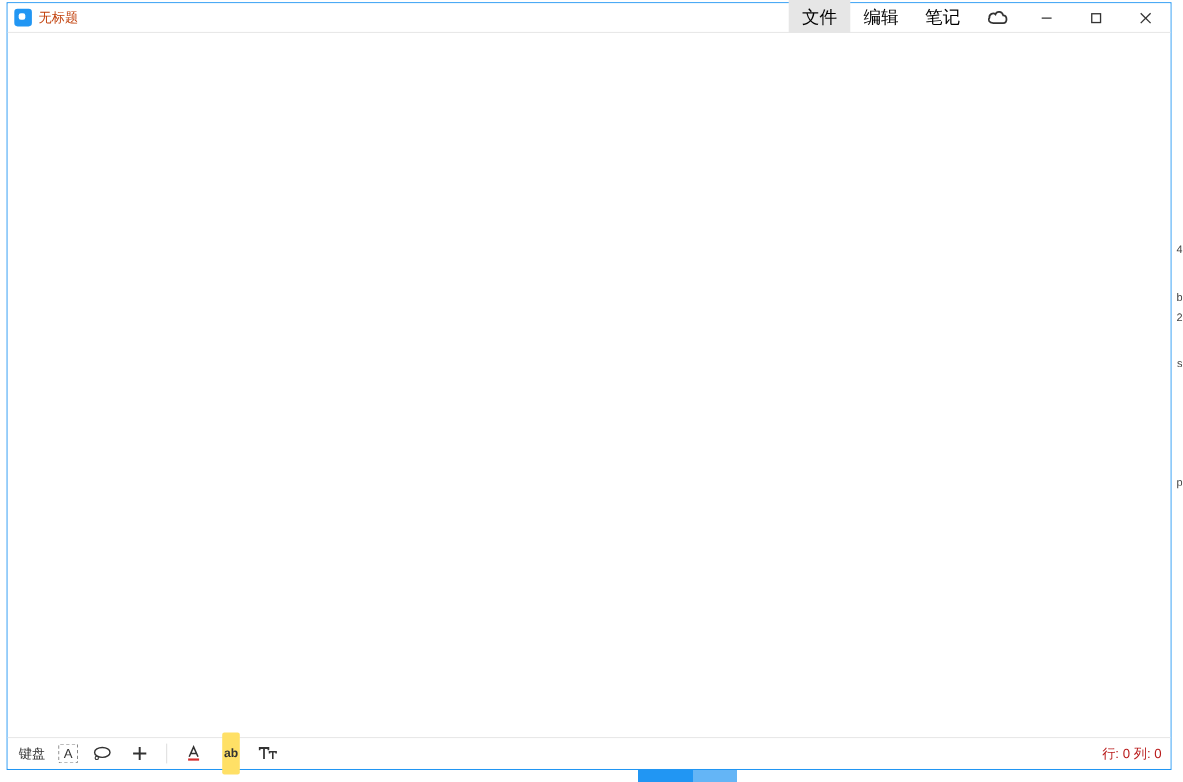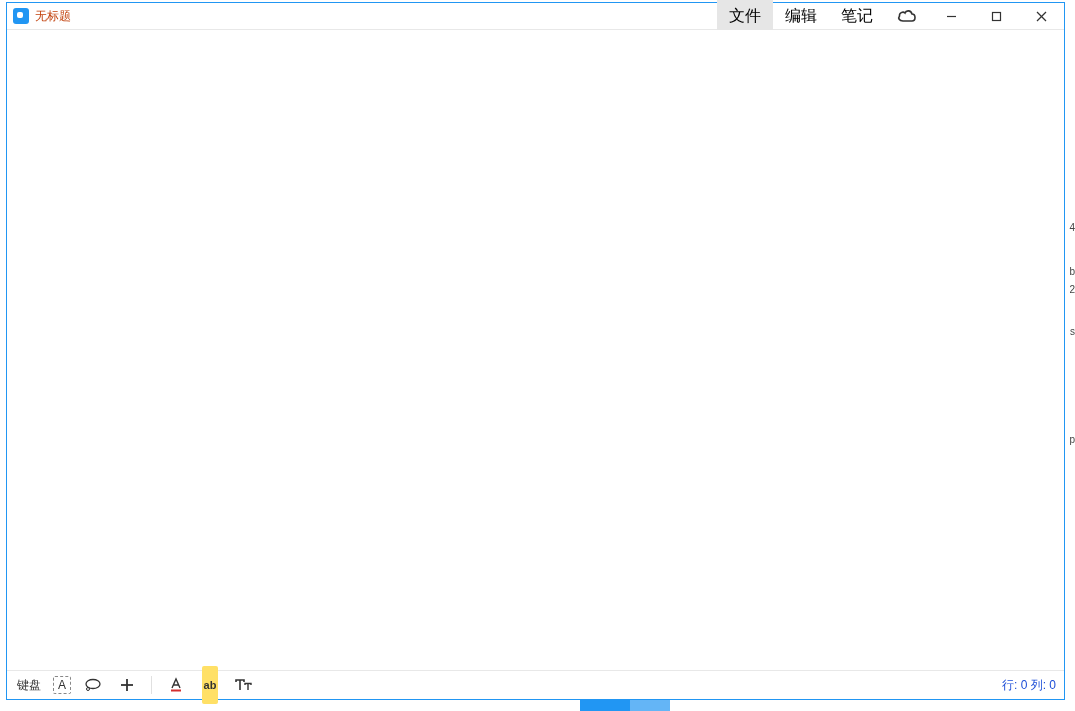--- a/index.html
+++ b/index.html
@@ -145,21 +145,21 @@
   .highlight-ab {
     background: #ffe066;
     font-size: 11px;
     font-weight: bold;
     color: #333;
     padding: 13px 2px;
     border-radius: 2px;
   }
   .bottombar-right {
     font-size: 12px;
-    color: #1d4ed8;
+    color: #b91c1c;
   }
 
   
   .bg-hint {
     position: absolute;
     right: 0;
     color: #444;
     font-size: 10px;
     white-space: nowrap;
     overflow: hidden;

